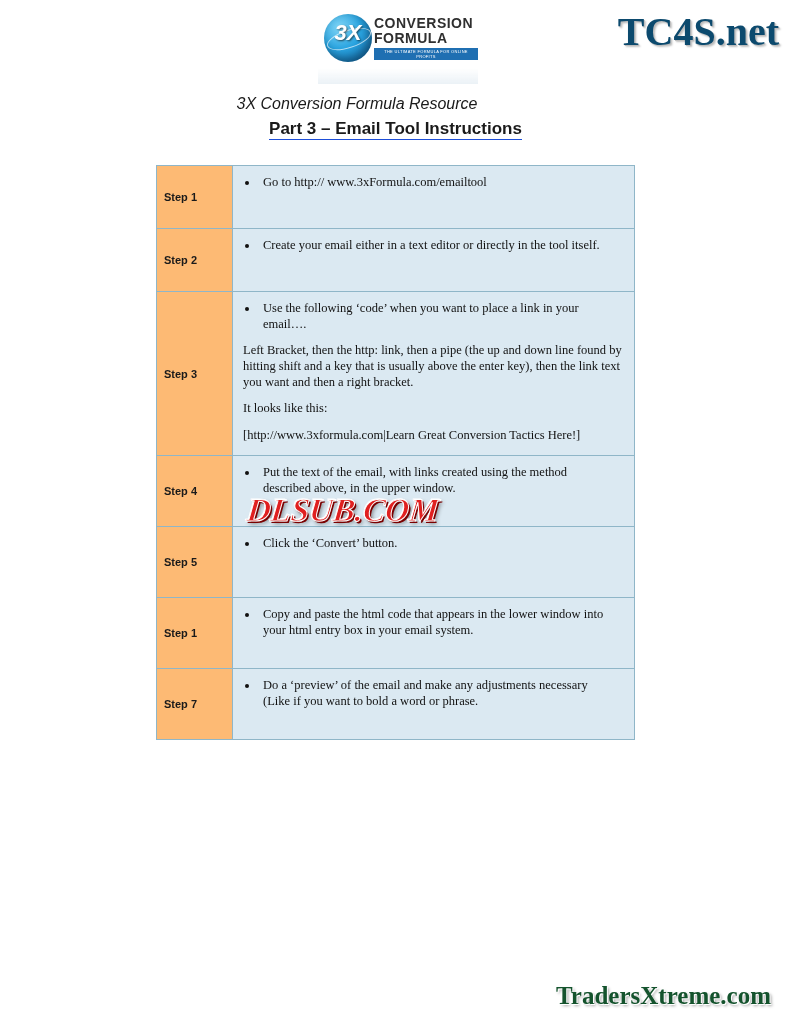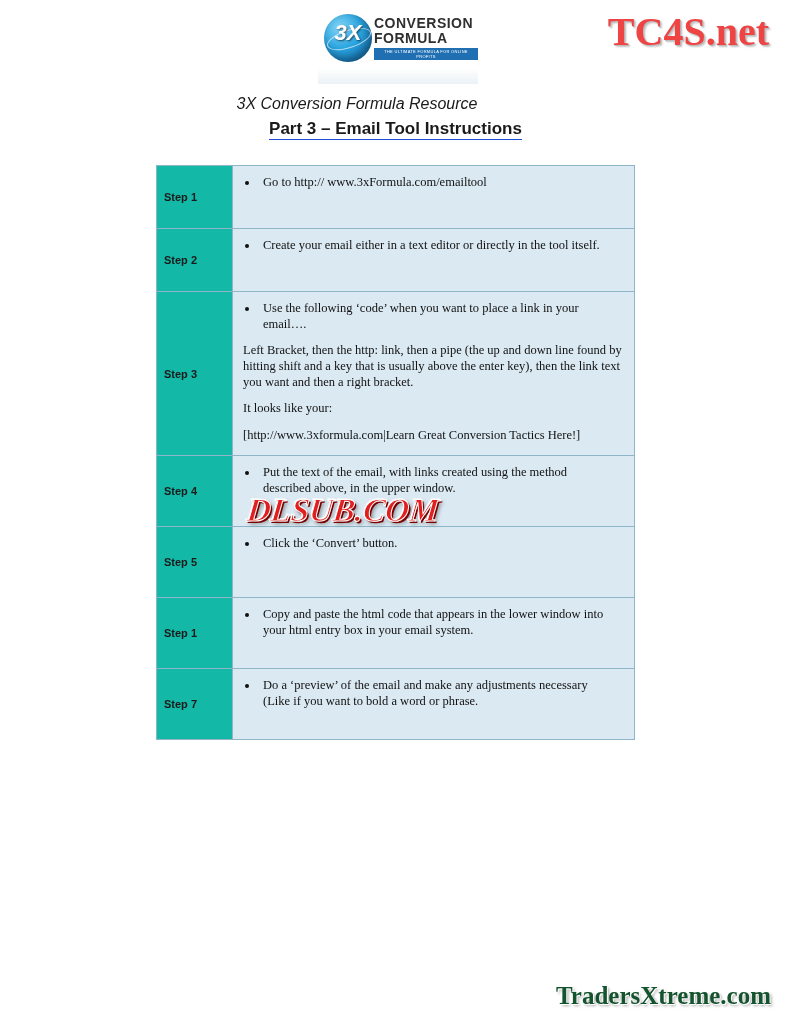--- a/index.html
+++ b/index.html
@@ -17,25 +17,25 @@
   .page {
     position: relative;
     width: 791px;
     height: 1024px;
   }
 
   
   .top-watermark {
     position: absolute;
     top: 8px;
-    right: 22px;
+    right: 12px;
     font-family: "Liberation Serif", serif;
     font-size: 40px;
     font-weight: bold;
-    color: #ef4444;
+    color: #0c4a6e;
     letter-spacing: 0px;
     text-shadow: 1px 1px 0 #bdbdbd, 2px 2px 2px rgba(0,0,0,0.25);
   }
 
   .logo-wrap {
     position: absolute;
     top: 10px;
     left: 318px;
     width: 160px;
     height: 74px;
@@ -157,21 +157,21 @@
     border-collapse: collapse;
     table-layout: fixed;
   }
   .steps-table td {
     border: 1px solid #8fb6c8;
     vertical-align: top;
     padding: 0;
   }
   td.step-label {
     width: 68px;
-    background: #14b8a6;
+    background: #fdba74;
     font-family: "Liberation Sans", sans-serif;
     font-size: 11px;
     font-weight: bold;
     color: #1a1a1a;
     vertical-align: middle;
     padding-left: 7px;
   }
   td.step-body {
     background: #dbe9f2;
     padding: 9px 10px 10px 10px;
@@ -266,21 +266,21 @@
           </ul>
         </td>
       </tr>
       <tr>
         <td class="step-label" style="height:163px;">Step 3</td>
         <td class="step-body">
           <ul class="bullets">
             <li>Use the following ‘code’ when you want to place a link in your email….</li>
           </ul>
           <p class="body-para">Left Bracket, then the http: link, then a pipe (the up and down line found by hitting shift and a key that is usually above the enter key), then the link text you want and then a right bracket.</p>
-          <p class="body-para">It looks like your:</p>
+          <p class="body-para">It looks like this:</p>
           <p class="body-para">[http://www.3xformula.com|Learn Great Conversion Tactics Here!]</p>
         </td>
       </tr>
       <tr>
         <td class="step-label" style="height:70px;">Step 4</td>
         <td class="step-body">
           <ul class="bullets">
             <li>Put the text of the email, with links created using the method described above, in the upper window.</li>
           </ul>
         </td>

